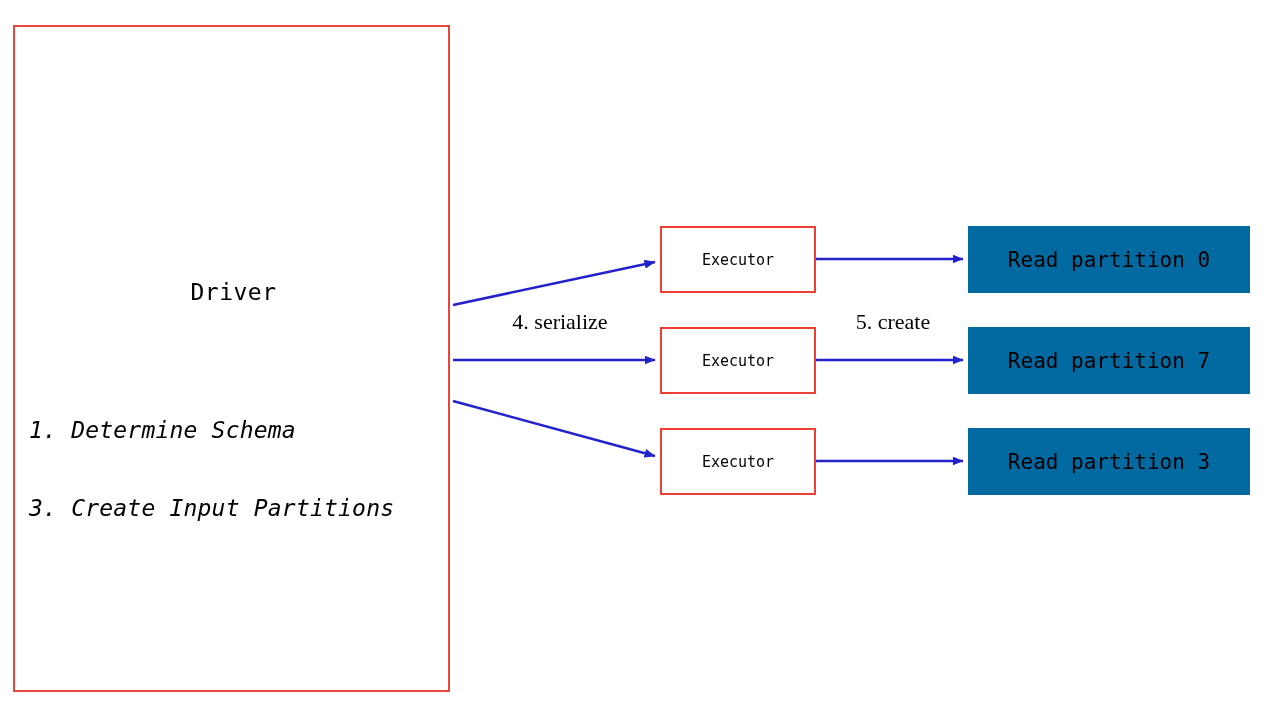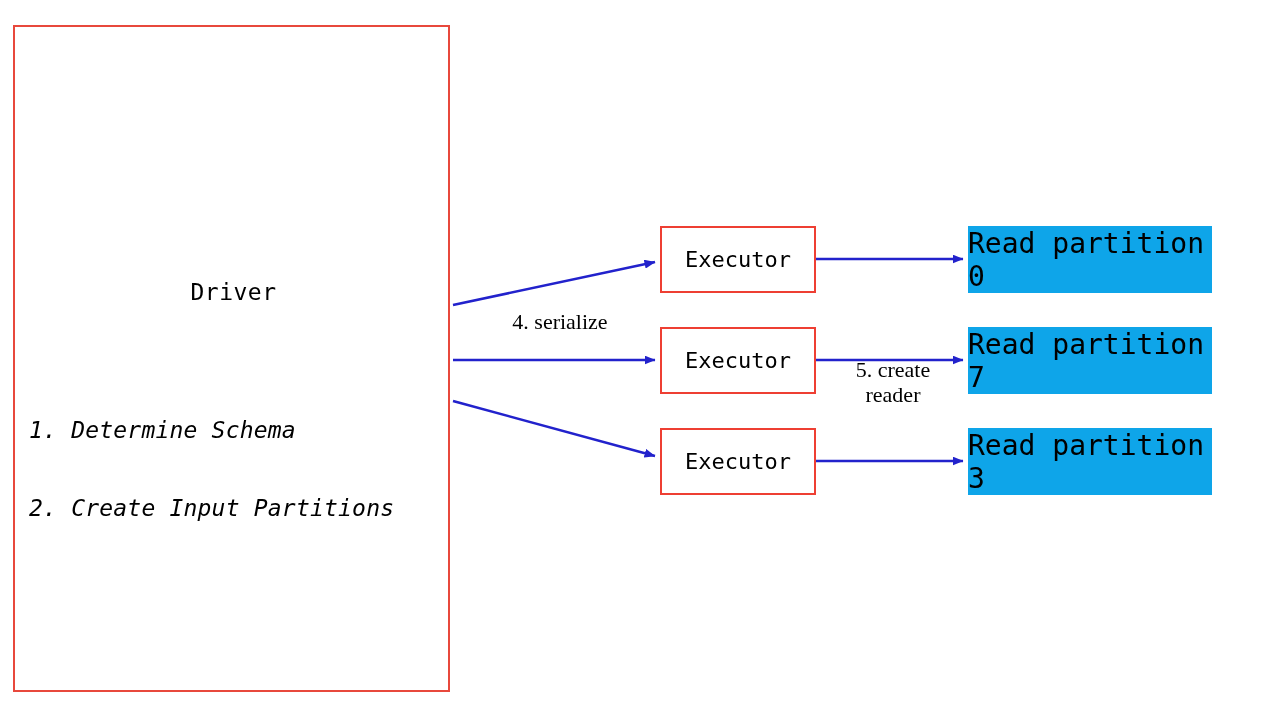--- a/index.html
+++ b/index.html
@@ -70,40 +70,40 @@
     left: 660px;
     width: 156px;
     height: 67px;
     border: 2px solid #ee3f33;
     background: #ffffff;
     box-sizing: border-box;
     display: flex;
     align-items: center;
     justify-content: center;
     font-family: "DejaVu Sans Mono", "Liberation Mono", monospace;
-    font-size: 22px;
+    font-size: 15px;
     color: #000000;
   }
   .exec-0 { top: 226px; }
   .exec-1 { top: 327px; }
   .exec-2 { top: 428px; }
 
   
   .partition-box {
     position: absolute;
     left: 968px;
-    width: 244px;
+    width: 282px;
     height: 67px;
-    background: #0ea5e9;
+    background: #0369a1;
     box-sizing: border-box;
     display: flex;
     align-items: center;
     justify-content: center;
     font-family: "DejaVu Sans Mono", "Liberation Mono", monospace;
-    font-size: 28px;
+    font-size: 21px;
     color: #000000;
   }
   .part-0 { top: 226px; }
   .part-1 { top: 327px; }
   .part-2 { top: 428px; }
 
   
   .edge-label {
     position: absolute;
     font-family: "Liberation Serif", "DejaVu Serif", serif;
@@ -115,21 +115,20 @@
   }
   .label-serialize {
     left: 460px;
     top: 309px;
     width: 200px;
   }
   .label-create-reader {
     left: 818px;
     top: 309px;
     width: 150px;
-    margin-top: 48px;
   }
 </style>
 </head>
 <body>
 
 <div id="canvas">
 
   <svg id="arrow-layer" viewBox="0 0 1270 710" width="1270" height="710">
     <defs>
       <marker id="ahead" markerWidth="11" markerHeight="9" refX="10.5" refY="4.5" orient="auto" markerUnits="userSpaceOnUse">
@@ -147,33 +146,32 @@
 
     <line x1="816" y1="360" x2="963" y2="360" stroke="#2222cc" stroke-width="2.6" marker-end="url(#ahead)"></line>
 
     <line x1="816" y1="461" x2="963" y2="461" stroke="#2222cc" stroke-width="2.6" marker-end="url(#ahead)"></line>
   </svg>
 
   <div class="driver-box">
     <div class="driver-title">Driver</div>
     <div class="driver-list">
       <div>1. Determine Schema</div>
-      <div>2. Create Input Partitions</div>
+      <div>3. Create Input Partitions</div>
     </div>
   </div>
 
   <div class="executor-box exec-0">Executor</div>
   <div class="executor-box exec-1">Executor</div>
   <div class="executor-box exec-2">Executor</div>
 
   <div class="partition-box part-0">Read partition 0</div>
   <div class="partition-box part-1">Read partition 7</div>
   <div class="partition-box part-2">Read partition 3</div>
 
   <div class="edge-label label-serialize">
     <div>4. serialize</div>
   </div>
   <div class="edge-label label-create-reader">
     <div>5. create</div>
-    <div>reader</div>
   </div>
 
 </div>
 
 </body></html>

